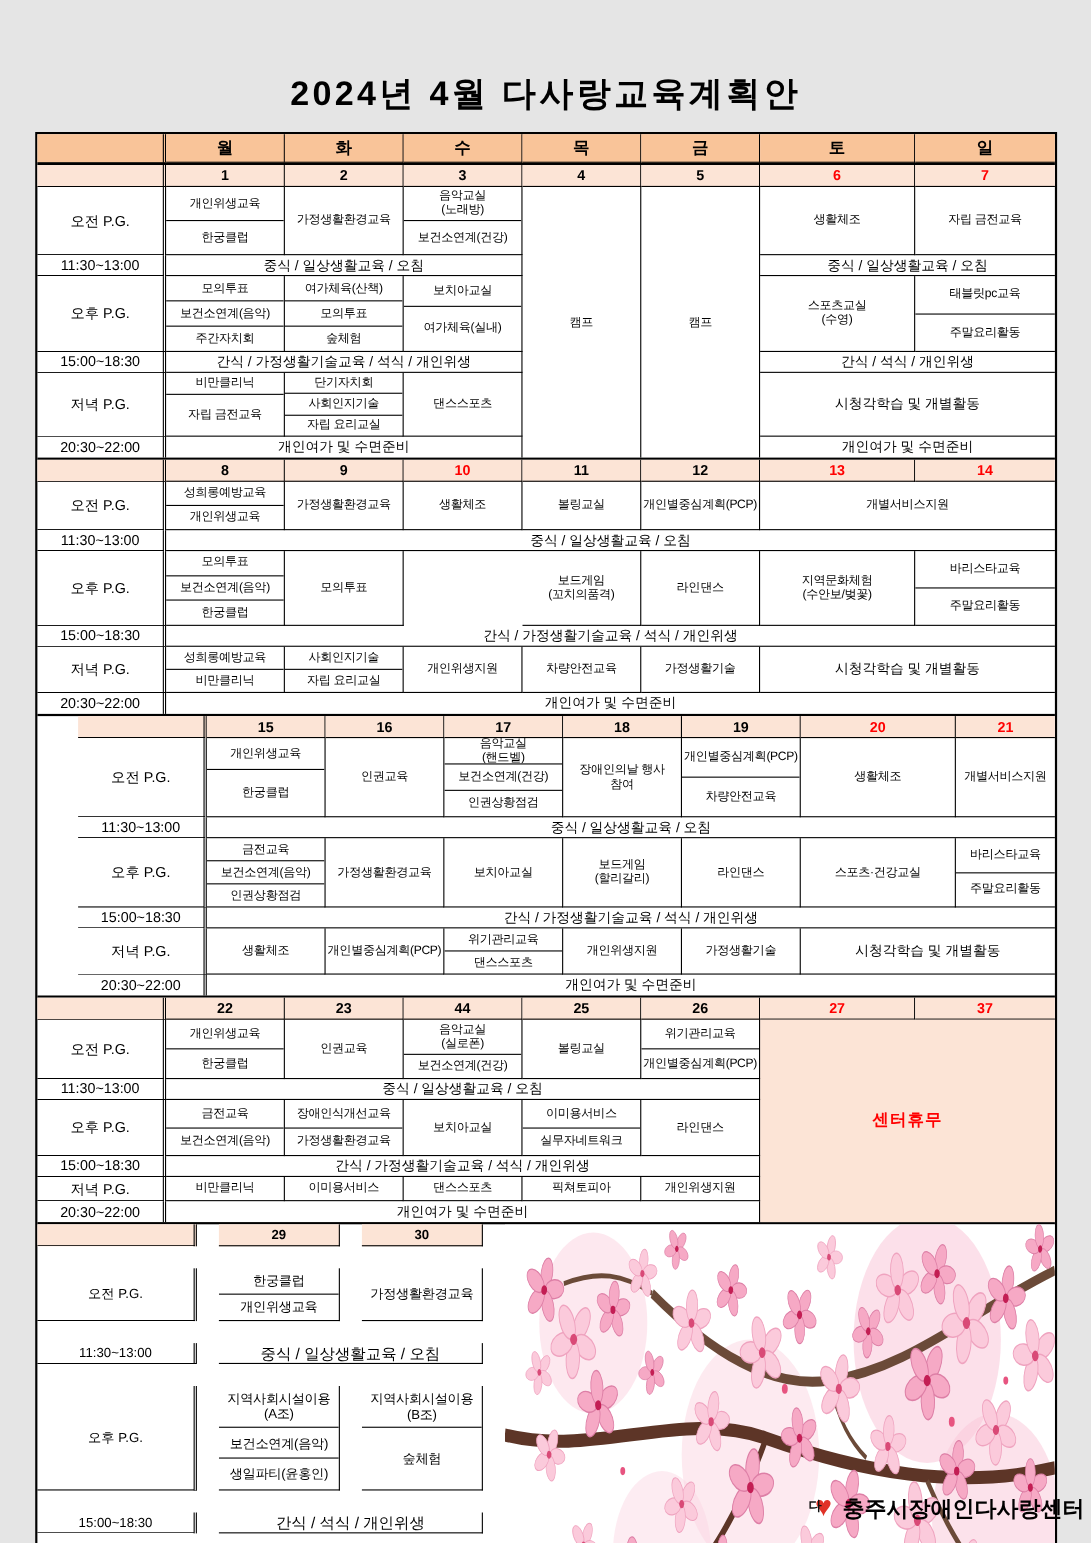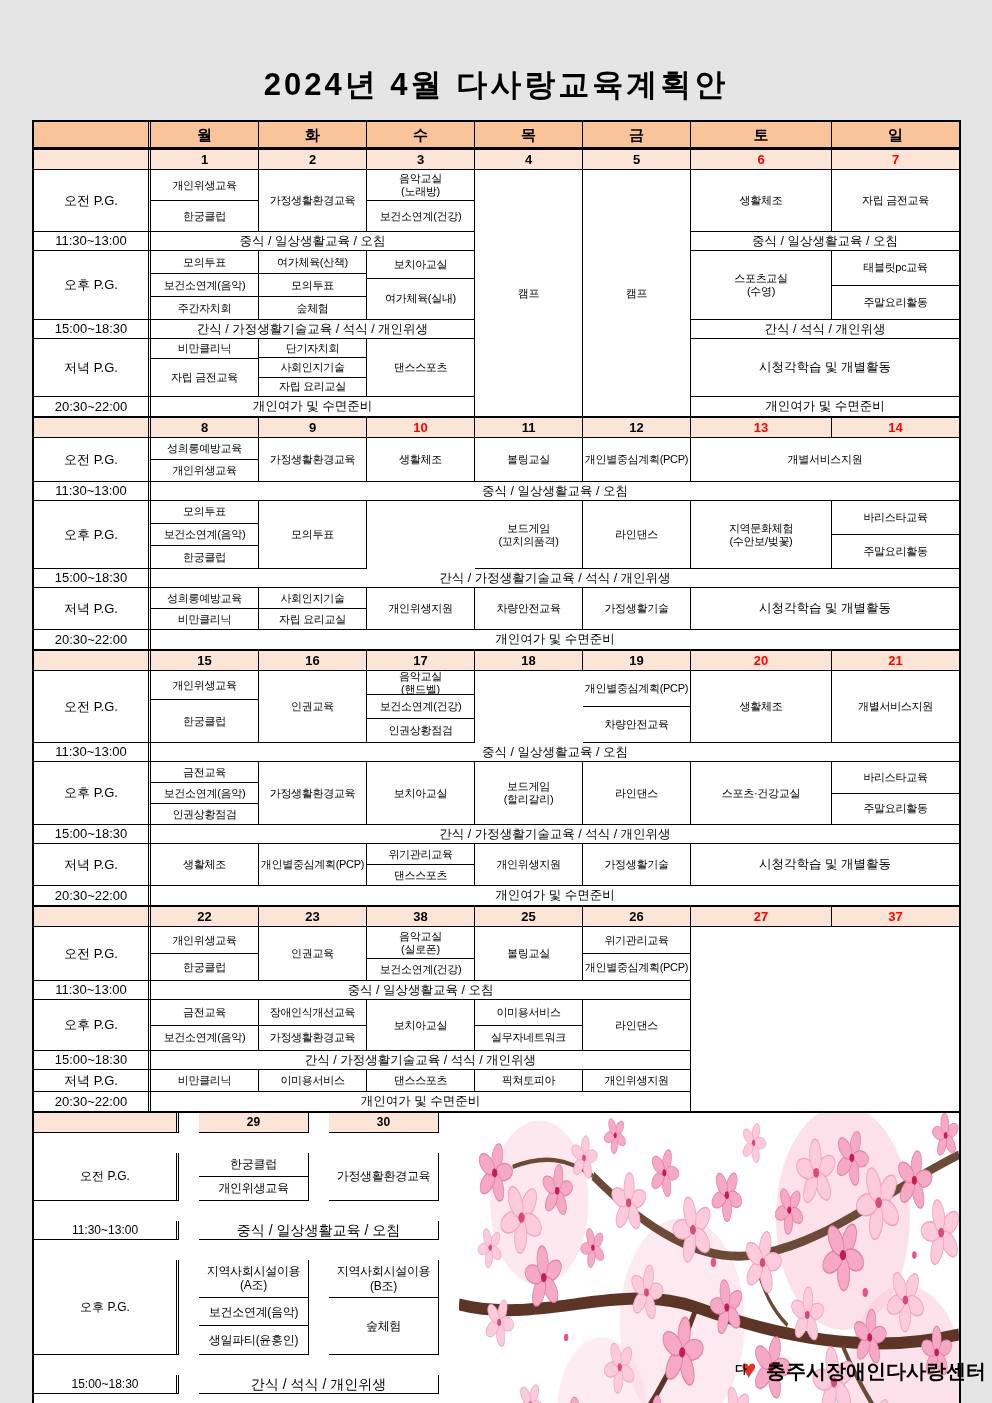--- a/index.html
+++ b/index.html
@@ -17,21 +17,21 @@
     position: absolute; left: 32px; top: 120px; width: 929px;
     border: 2px solid #000; background: #fff;
   }
   
   .g8 { display: grid; grid-template-columns: 117px 108px 108px 108px 108px 108px 141px 1fr; }
   .g4 { display: grid; grid-template-columns: 145px 110px 110px 1fr; }
   .hd  { height: 26px; }
   .wk  { border-top: 2px solid #000; }
   .w1 { grid-template-rows: 20px 62px 19px 69px 19px 58px 19px; }
   .w2 { grid-template-rows: 20px 44px 19px 68px 19px 42px 19px; }
-  .w3 { grid-template-rows: 20px 72px 19px 63px 19px 42px 19px; }
+  .w3 { grid-template-rows: 20px 72px 19px 63px 19px 42px 19px; padding-left: 37px; }
   .w4 { grid-template-rows: 20px 54px 19px 51px 19px 22px 19px; }
   .w5 { grid-template-rows: 20px 48px 19px 95px 19px 22px 19px; gap: 20px; }
   
   .c {
     border-right: 1px solid #000; border-bottom: 1px solid #000;
     display: flex; align-items: center; justify-content: center;
     text-align: center; white-space: pre-line; overflow: hidden;
     font-size: 11px; line-height: 1.18; letter-spacing: -0.3px; padding: 0 1px;
   }
   .hc { background: #F9C499; font-weight: bold; font-size: 15px; letter-spacing: 0; }
@@ -239,20 +239,22 @@
         <div class="s f2">개인위생교육</div>
         <div class="s f3">한궁클럽</div>
       </div>
       <div class="c x3 y2">인권교육</div>
       <div class="c stk x4 y2">
         <div class="s">음악교실
 (핸드벨)</div>
         <div class="s">보건소연계(건강)</div>
         <div class="s">인권상황점검</div>
       </div>
+      <div class="c x5 y2">장애인의날 행사
+참여</div>
       <div class="c stk x6 y2">
         <div class="s">개인별중심계획(PCP)</div>
         <div class="s">차량안전교육</div>
       </div>
       <div class="c x7 y2">생활체조</div>
       <div class="c x8 y2 nr">개별서비스지원</div>
 
       <div class="c lbl x1 y3">11:30~13:00</div>
       <div class="c sp x2_9 y3 nr">중식 / 일상생활교육 / 오침</div>
 
@@ -288,26 +290,27 @@
       <div class="c sp x7_9 y6 nr">시청각학습 및 개별활동</div>
 
       <div class="c lbl x1 y7 nb">20:30~22:00</div>
       <div class="c sp x2_9 y7 nr nb">개인여가 및 수면준비</div>
     </div>
 
     <div class="g8 wk w4">
       <div class="c d lbl y1 x1"></div>
       <div class="c d x2 y1">22</div>
       <div class="c d x3 y1">23</div>
-      <div class="c d x4 y1">38</div>
+      <div class="c d x4 y1">44</div>
       <div class="c d x5 y1">25</div>
       <div class="c d x6 y1">26</div>
       <div class="c d red x7 y1">27</div>
       <div class="c d red x8 y1 nr">37</div>
 
+      <div class="c closed x7_9 y2_8 nr nb">센터휴무</div>
 
       <div class="c lbl x1 y2">오전  P.G.</div>
       <div class="c stk x2 y2">
         <div class="s">개인위생교육</div>
         <div class="s">한궁클럽</div>
       </div>
       <div class="c x3 y2">인권교육</div>
       <div class="c stk x4 y2">
         <div class="s f3">음악교실
 (실로폰)</div>

